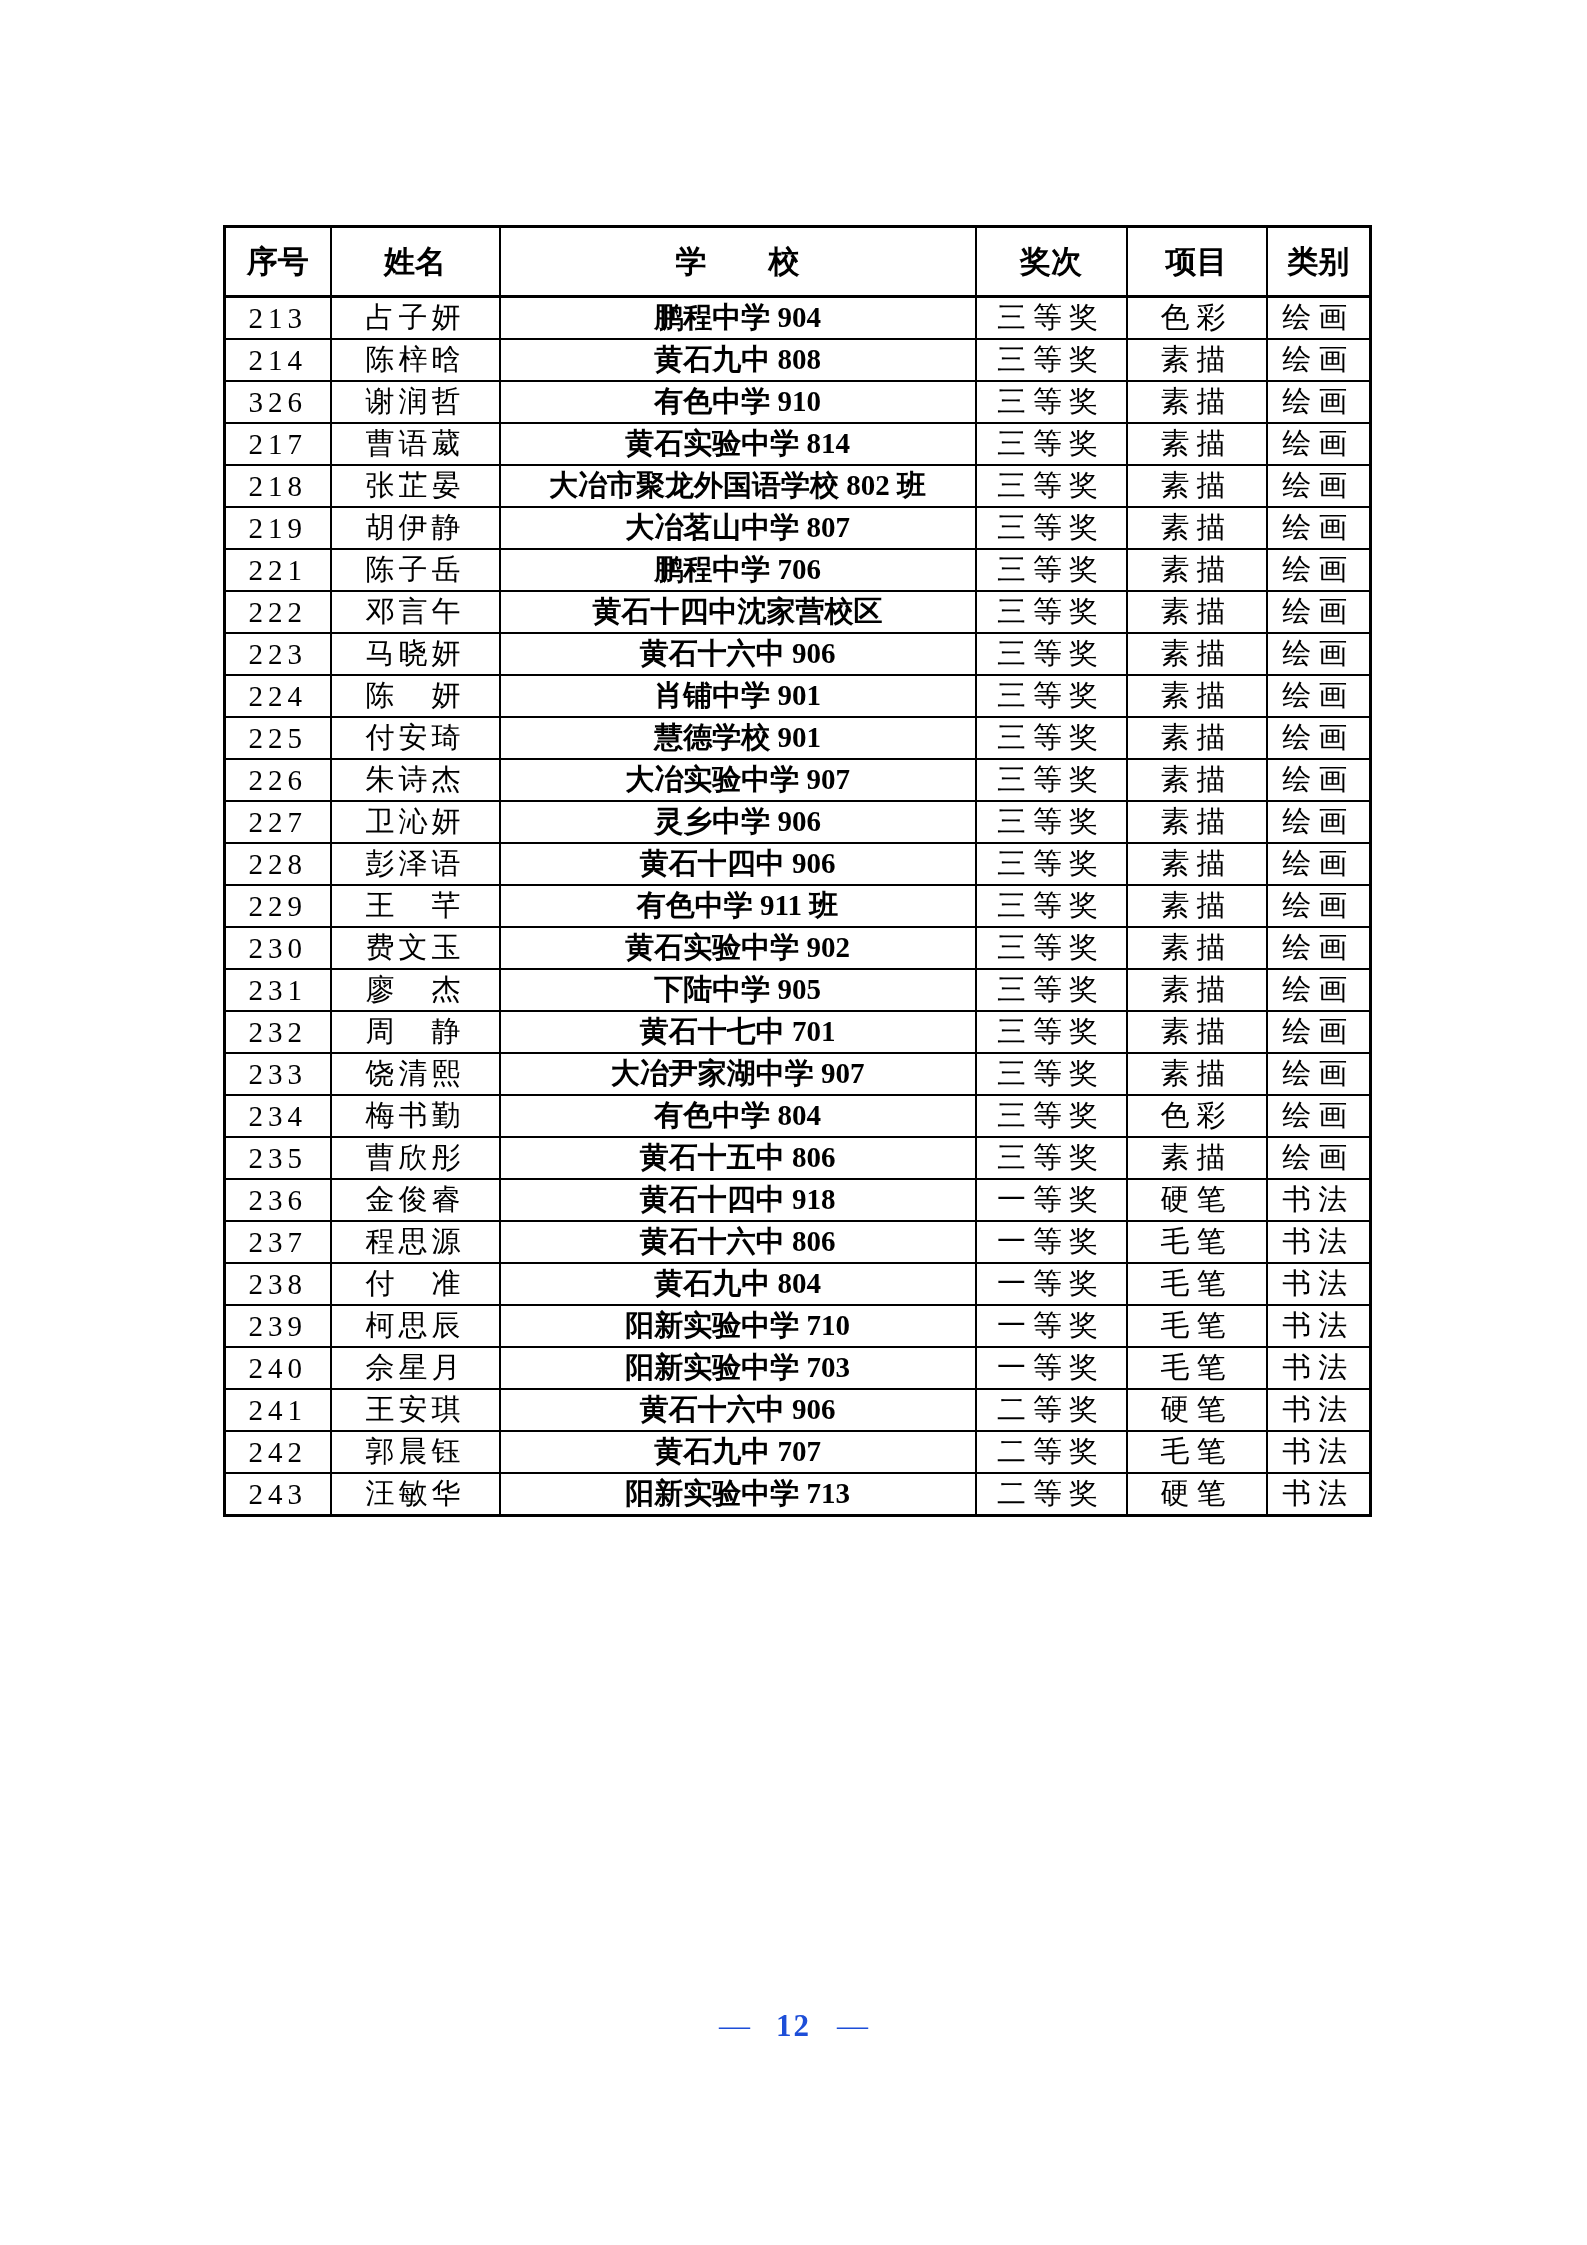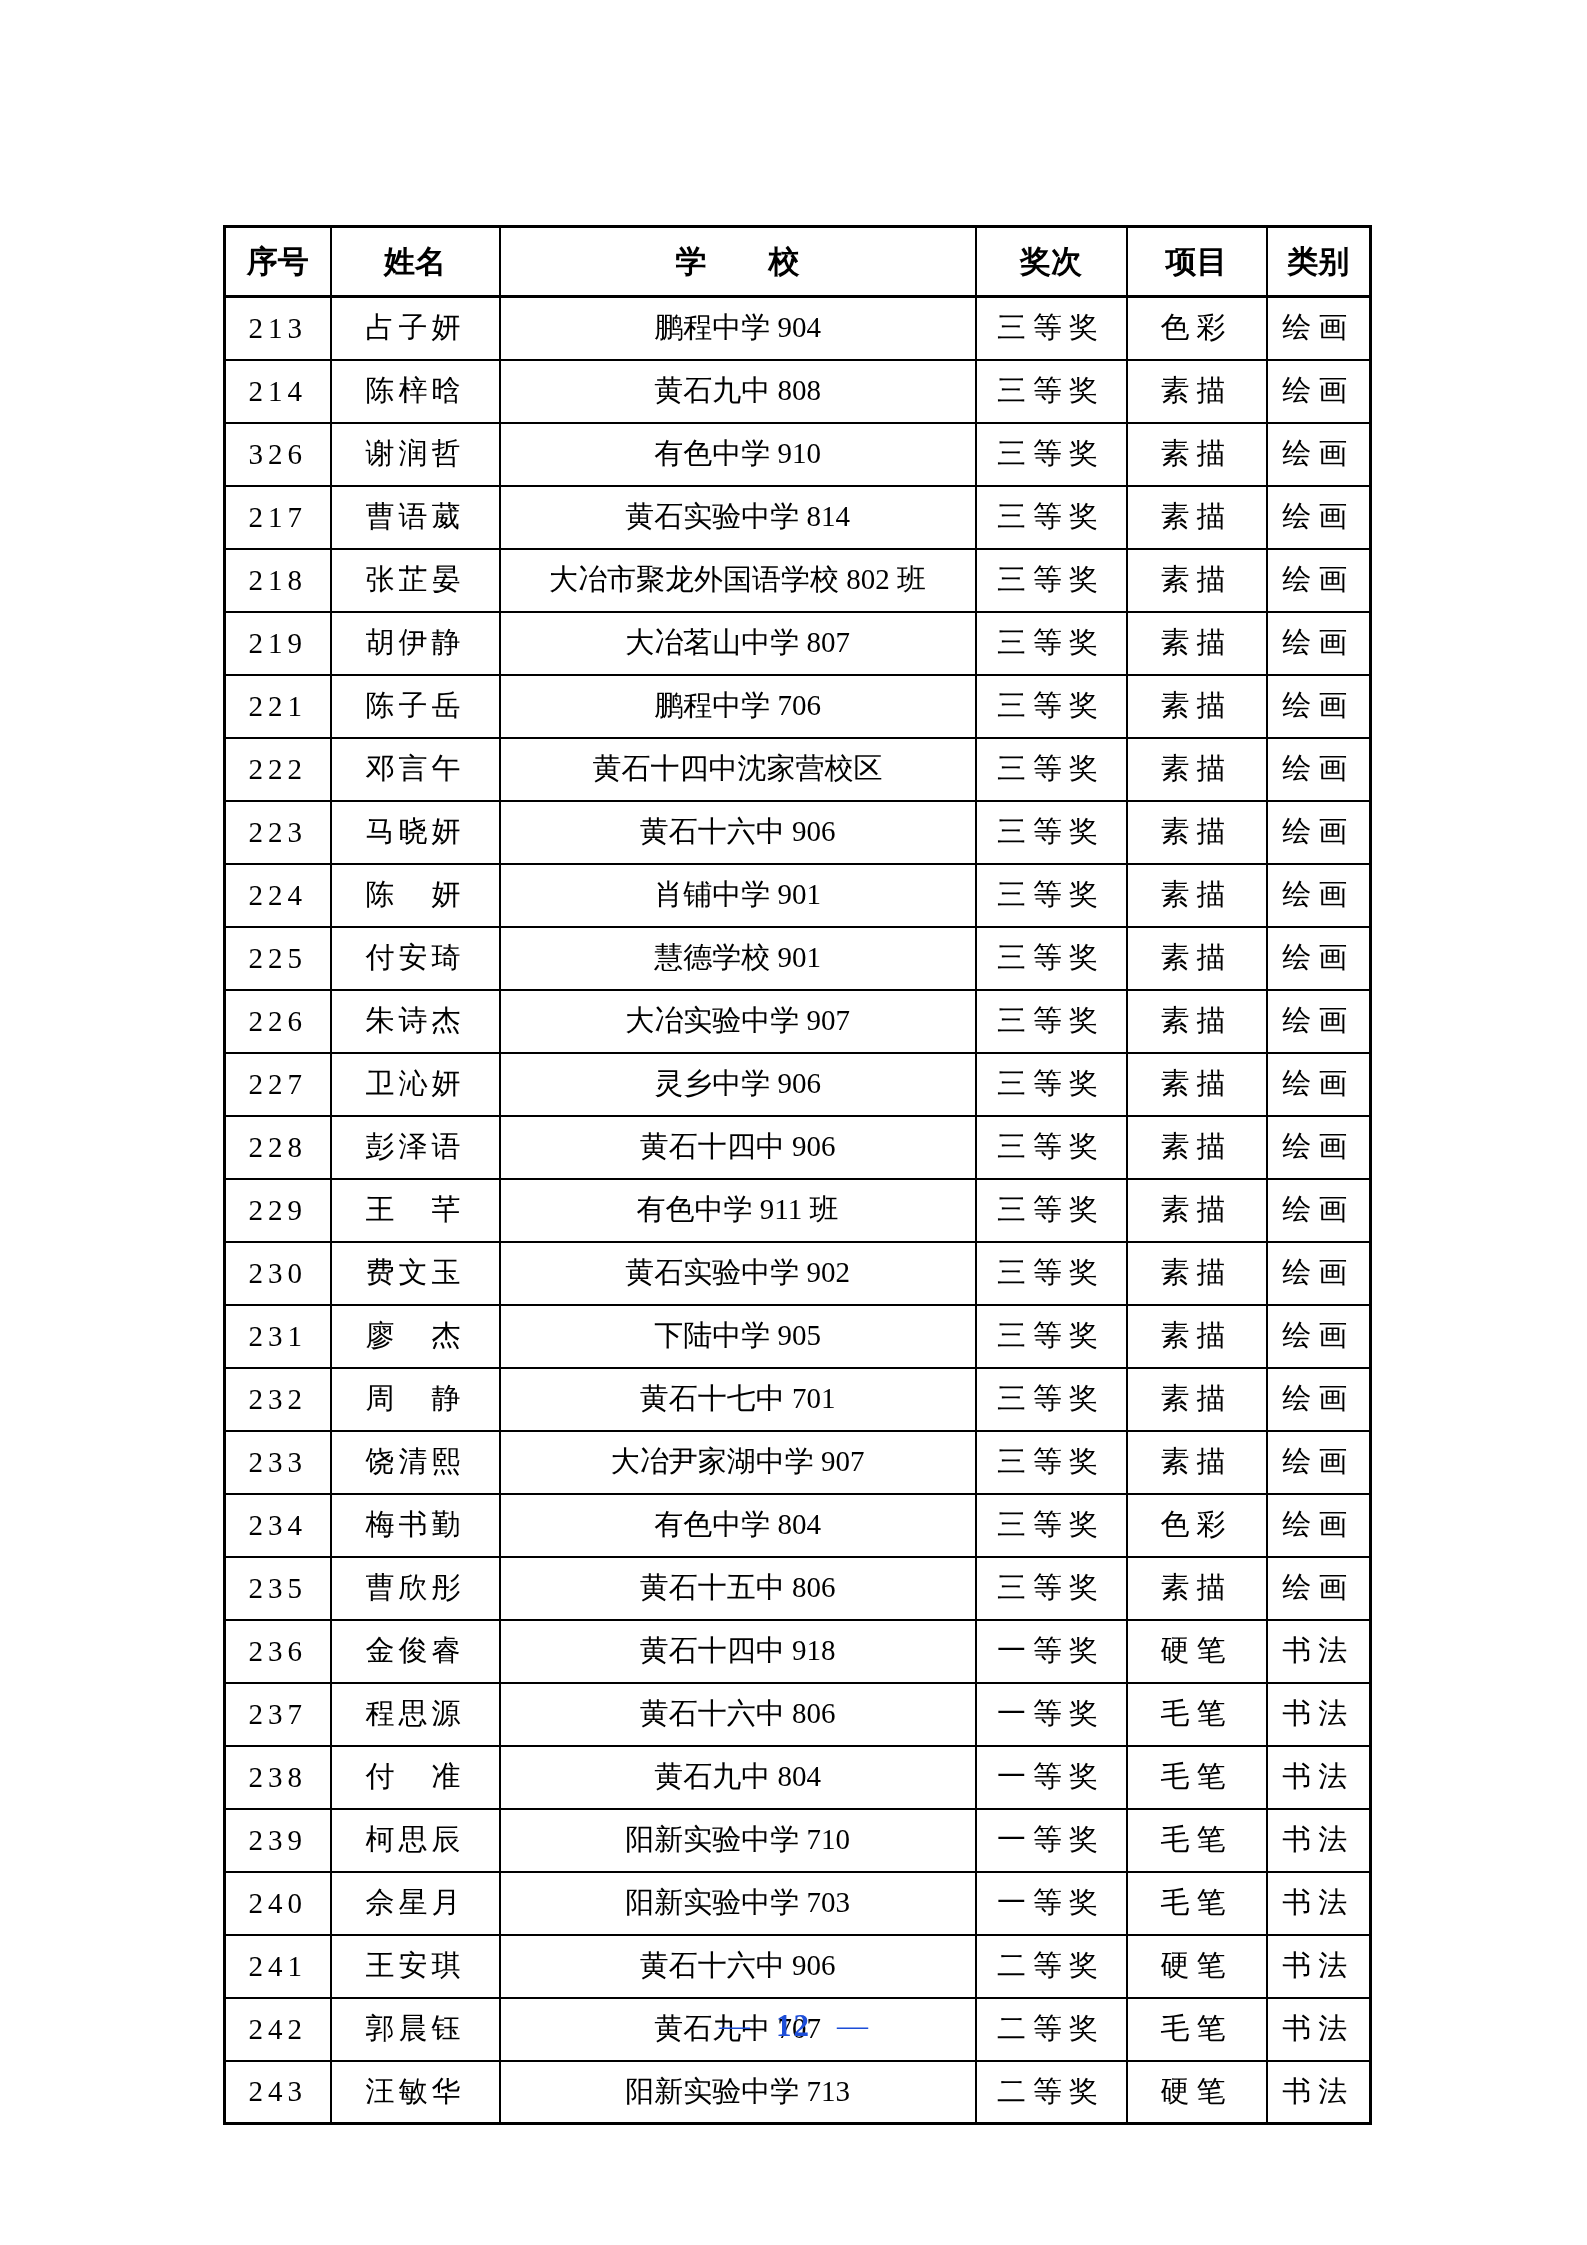--- a/index.html
+++ b/index.html
@@ -36,37 +36,38 @@
   table.results thead tr {
     height: 70px;
   }
   table.results thead th {
     font-family: "Liberation Sans", "DejaVu Sans", sans-serif;
     font-weight: bold;
     font-size: 31px;
     border-bottom: 3px solid #000000;
   }
   table.results tbody tr {
-    height: 63px;
+    height: 42px;
   }
   table.results tbody td {
     font-family: "Liberation Serif", "DejaVu Serif", serif;
     font-size: 29px;
   }
   td.c-no {
     letter-spacing: 5px;
     padding-left: 5px; 
   }
   td.c-name {
     letter-spacing: 4px;
     padding-left: 4px;
   }
   td.c-school {
     text-align: left;
     padding-left: 13px;
+    font-weight: bold;
   }
   td.c-award, td.c-item, td.c-cat {
     letter-spacing: 7px;
     padding-left: 7px;
   }
   .footer {
     position: absolute;
     left: 0;
     top: 2008px;
     width: 1587px;

